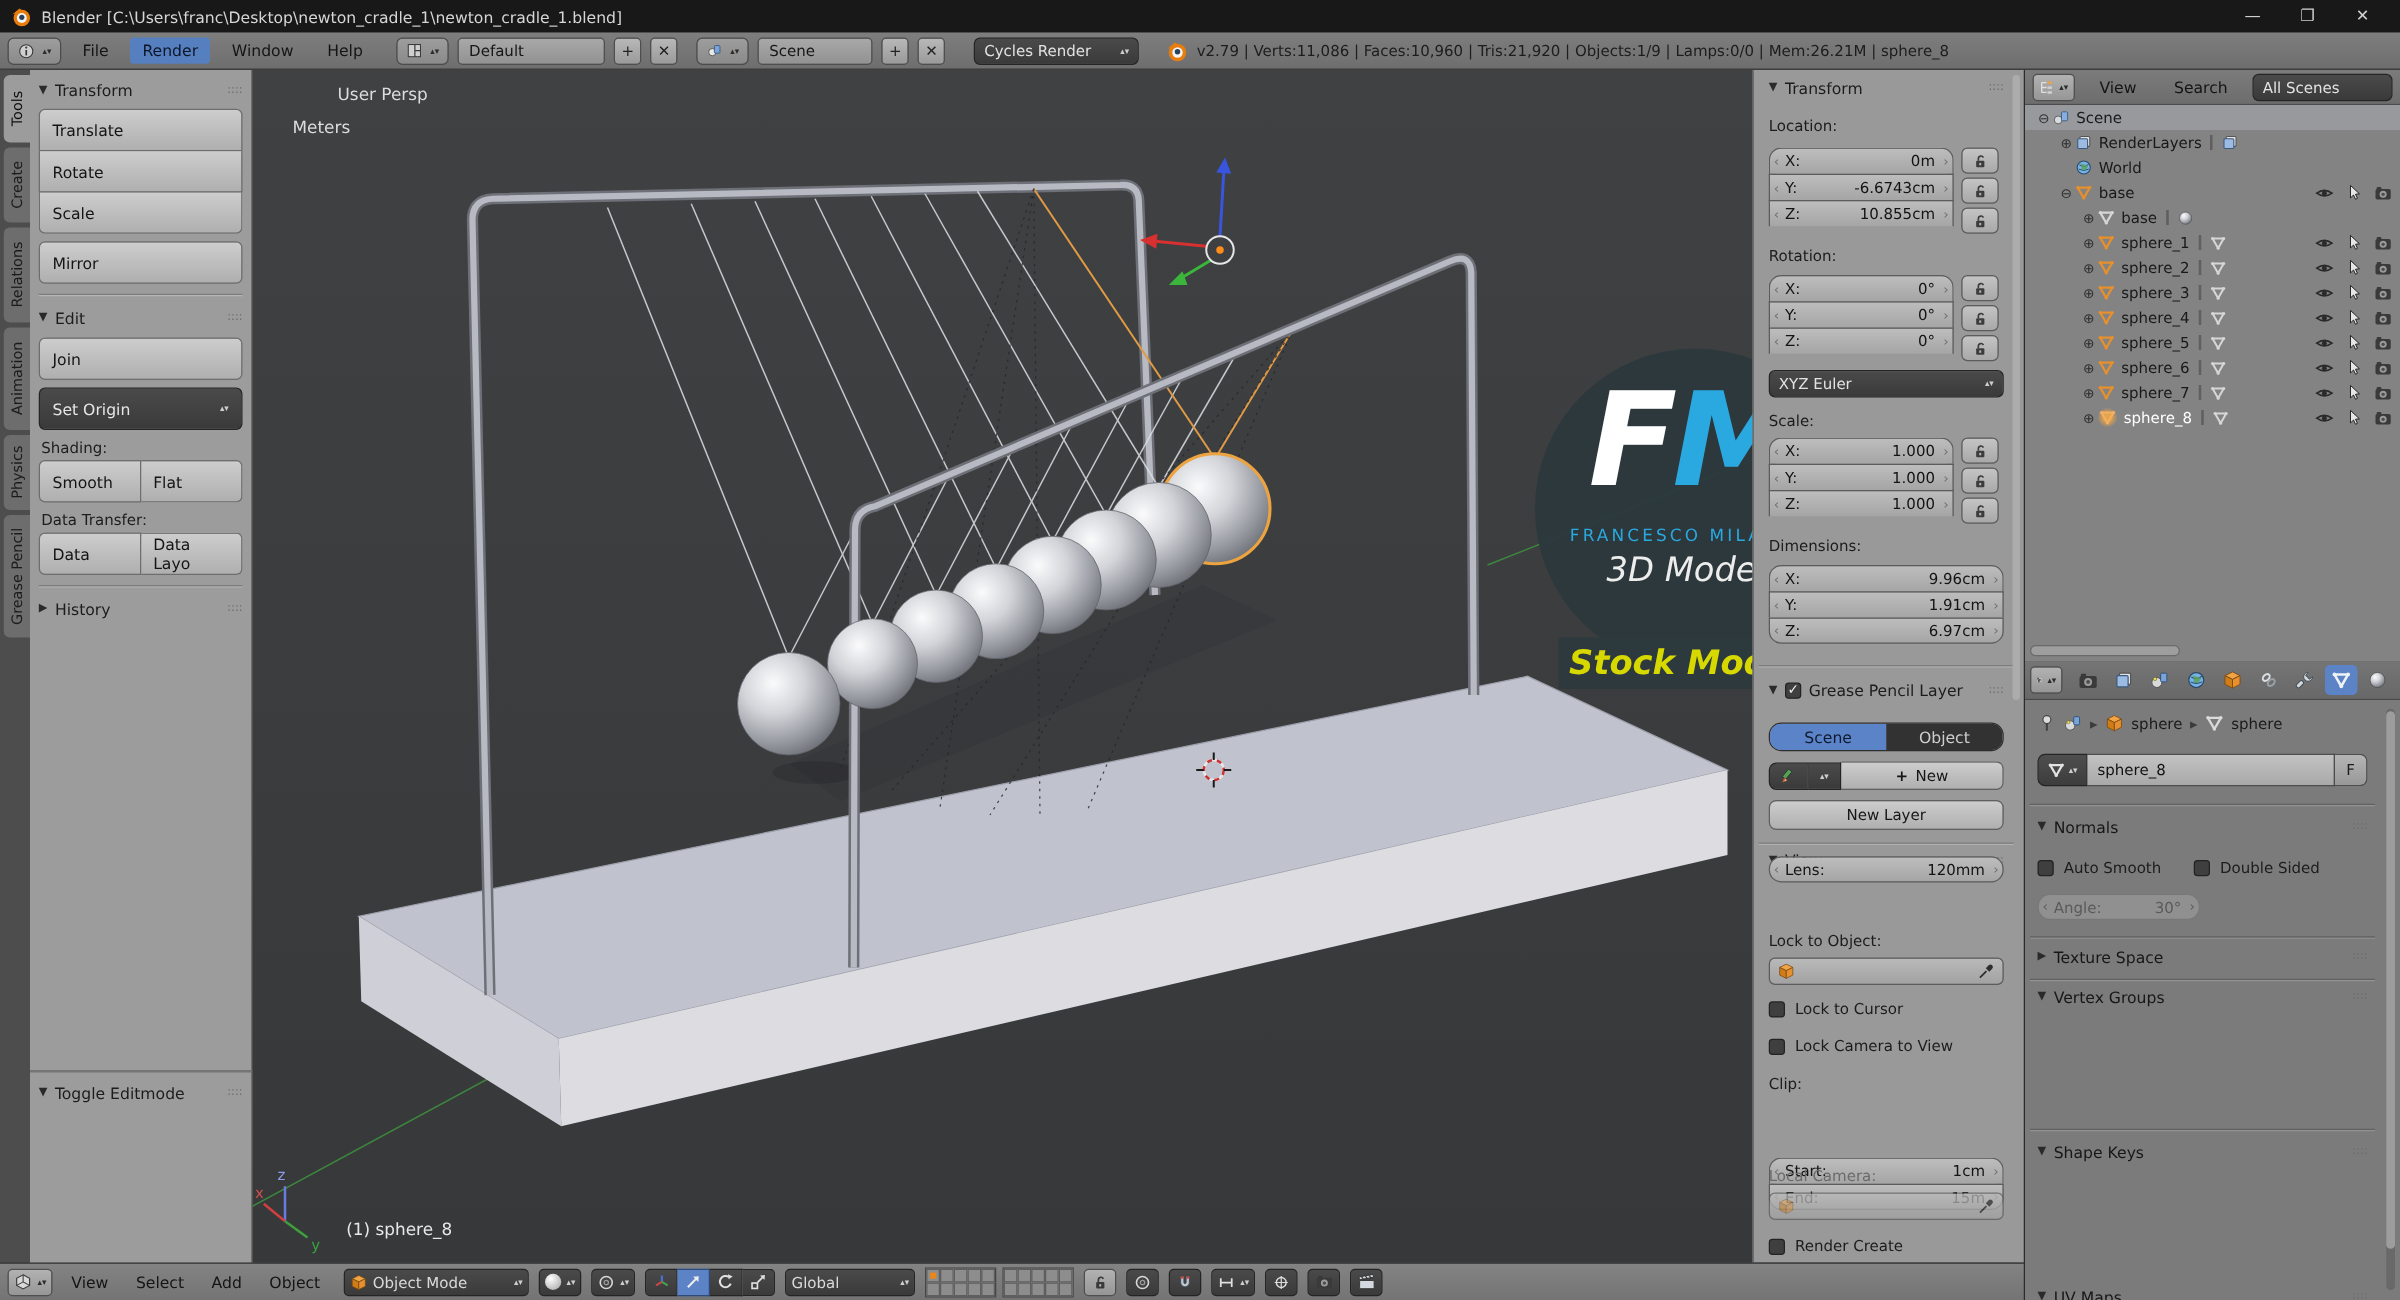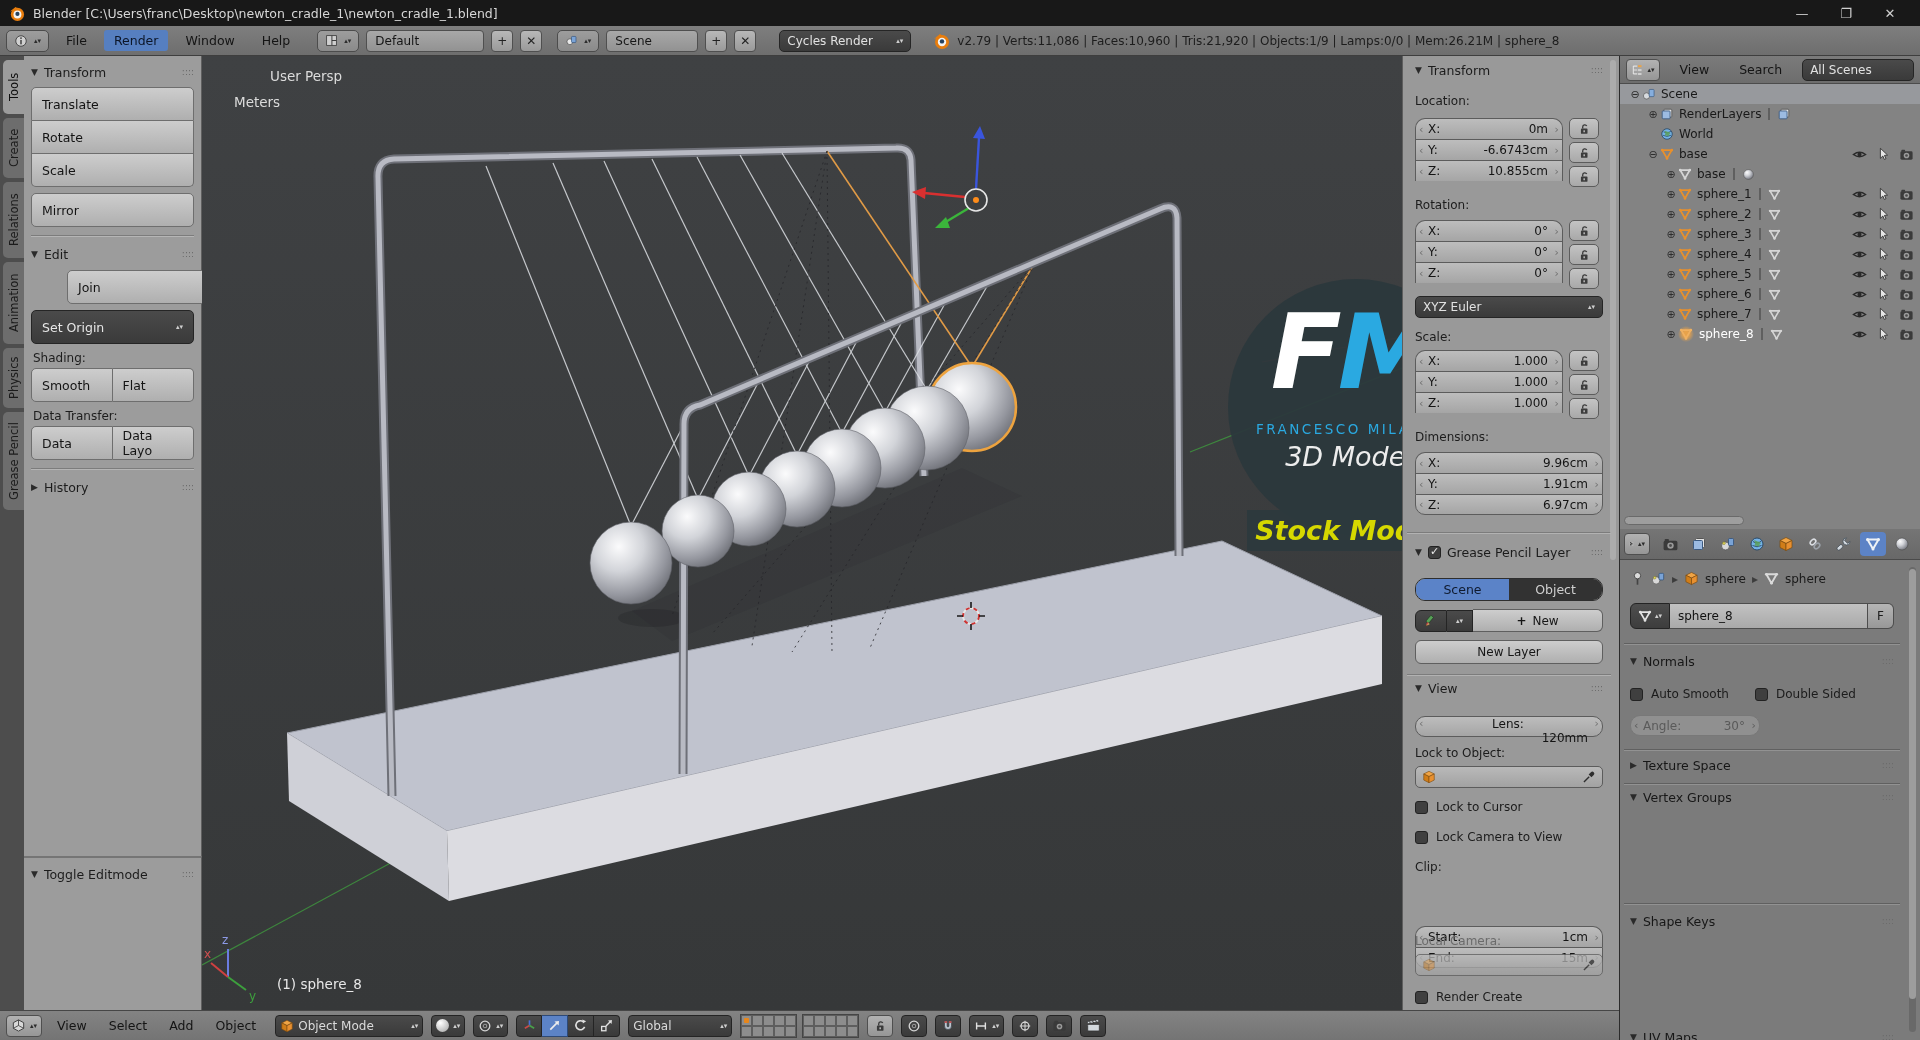--- a/index.html
+++ b/index.html
@@ -379,21 +379,21 @@
       <div class="tsbtn">Rotate</div>
       <div class="tsbtn">Scale</div>
     </div>
     <div class="tsbtn" style="margin-top:6px;border-radius:5px;">Mirror</div>
     <div class="tssep"></div>
     <div class="ph">
         <span class="tri">▼</span>
         <span>Edit</span>
         <span class="grip"></span>
       </div>
-    <div class="tsbtn" style="margin-top:6px;margin-left:36px;">Join</div>
+    <div class="tsbtn" style="margin-top:6px;">Join</div>
     <div class="tsbtn dark" style="margin-top:6px;">
         <span>Set Origin</span>
         <span class="ud" style="margin-left:auto;">▴▾</span>
       </div>
     <div class="lbl">Shading:</div>
     <div class="half">
       <div class="tsbtn">Smooth</div>
       <div class="tsbtn">Flat</div>
     </div>
     <div class="lbl">Data Transfer:</div>
@@ -666,21 +666,21 @@
     </div>
     <div class="r nbtn" style="top:584px;height:24px;">
         <span>New Layer</span>
       </div>
     <div class="npsep" style="top:618px;"></div>
     <div class="r ph" style="top:622px;">
         <span class="tri">▼</span>
         <span>View</span>
         <span class="grip"></span>
       </div>
-    <div class="r nf single" style="top:660px;flex-direction:column;">
+    <div class="r nf single" style="top:629px;">
         <span class="nl">Lens:</span>
         <span class="nv">120mm</span>
       </div>
     <div class="r" style="top:690px;color:#1c1c1c;">Lock to Object:</div>
     <div class="r fieldbox" style="top:710px;">
       <svg class="ic" width="14" height="14">
           <use href="#sym-cube"></use>
         </svg>
       <svg class="ic" width="14" height="14" style="margin-left:auto;">
           <use href="#sym-dropper"></use>

